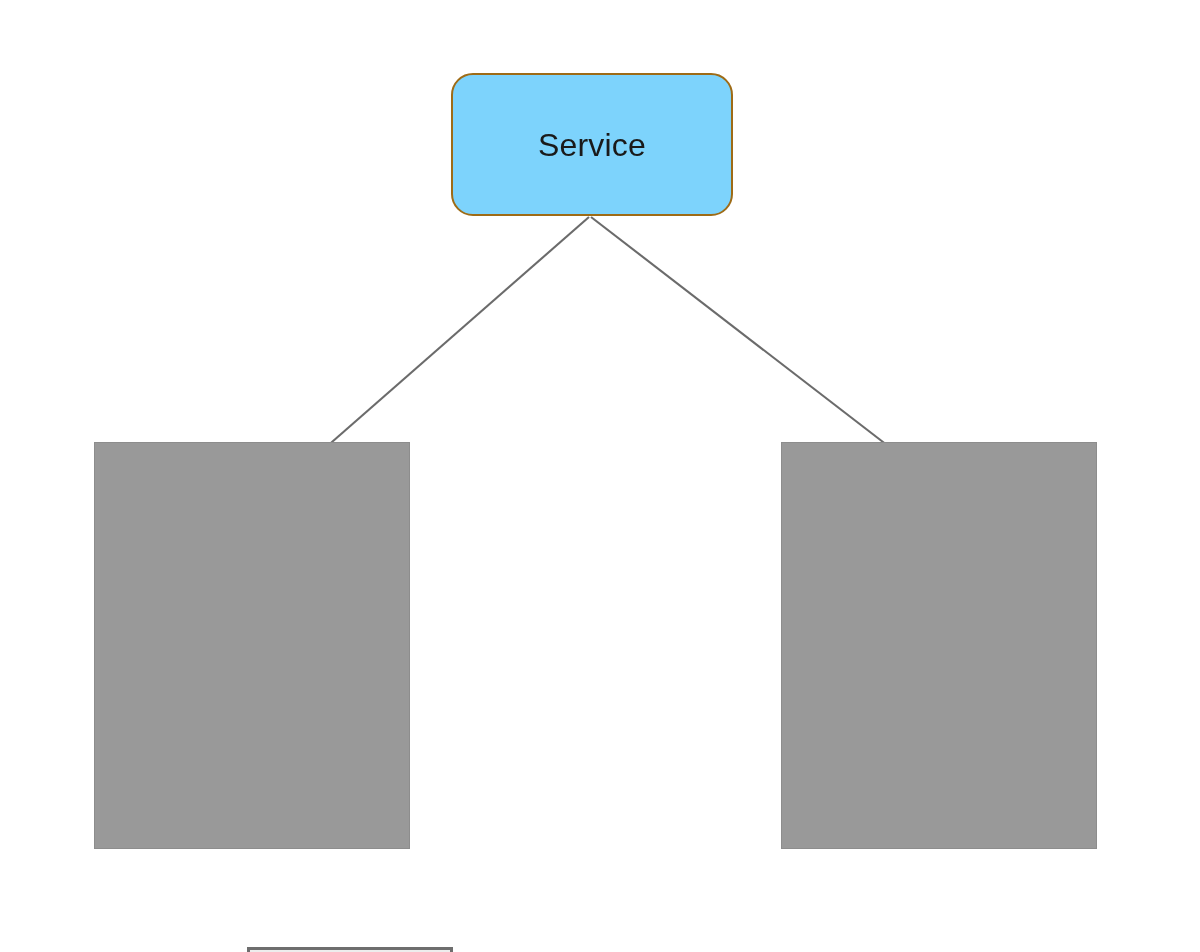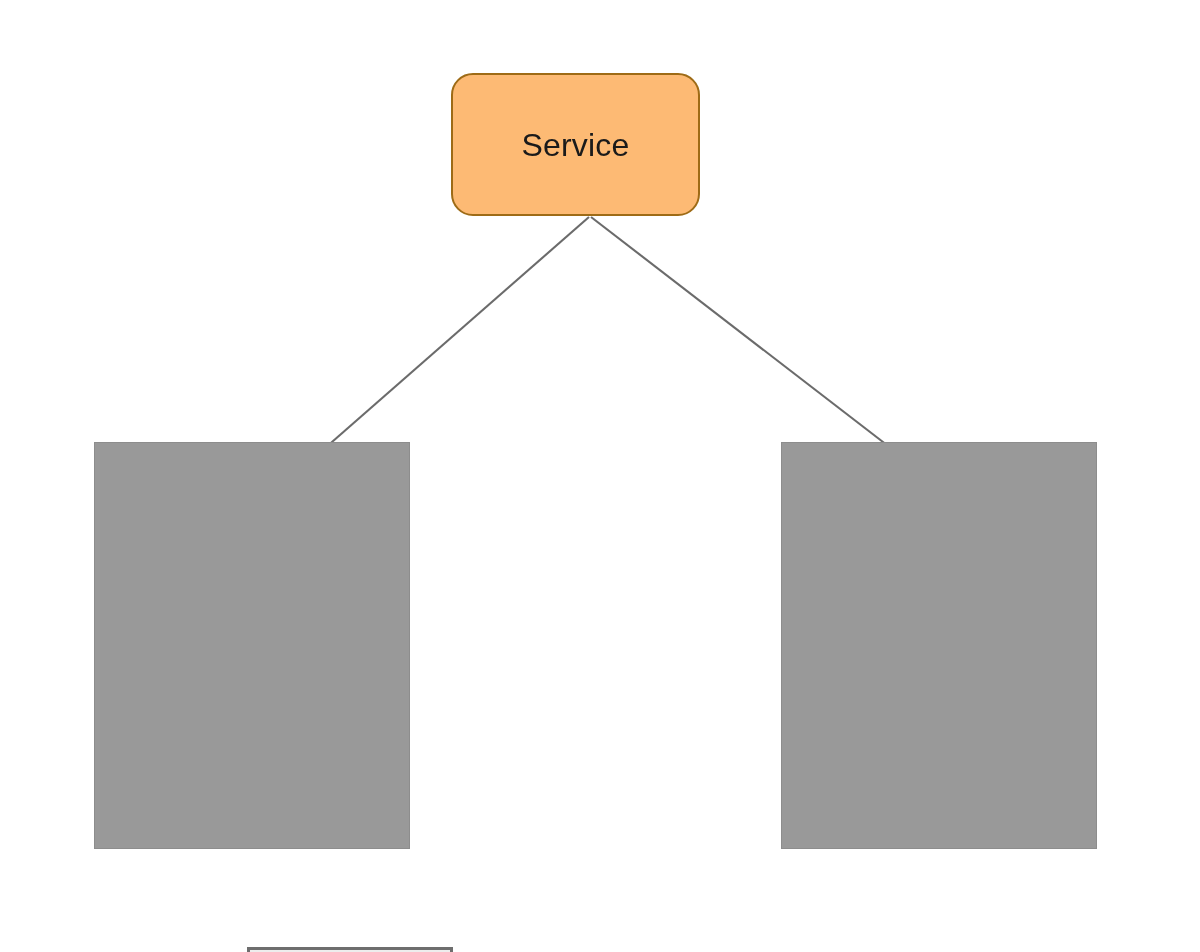--- a/index.html
+++ b/index.html
@@ -18,24 +18,24 @@
     height: 952px;
     background: #ffffff;
     overflow: hidden;
   }
 
   
   .service-box {
     position: absolute;
     left: 451px;
     top: 73px;
-    width: 249px;
+    width: 282px;
     height: 143px;
     box-sizing: border-box;
-    background: #fdba74;
+    background: #7dd3fc;
     border: 2px solid #9E6B16;
     border-radius: 22px;
     display: flex;
     align-items: center;
     justify-content: center;
   }
   .service-label {
     font-size: 32px;
     color: #1a1a1a;
     font-weight: 400;

